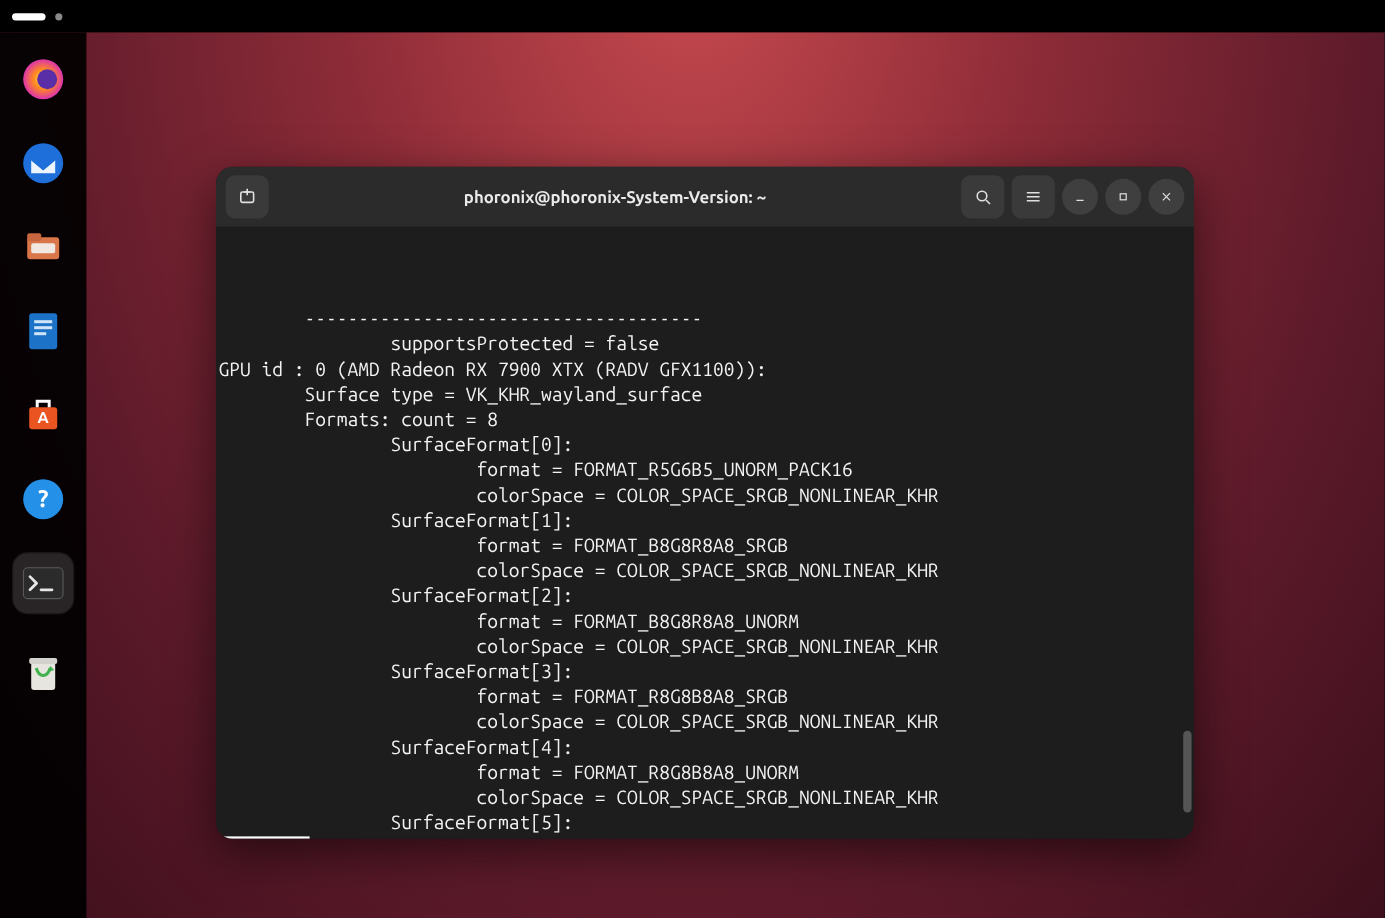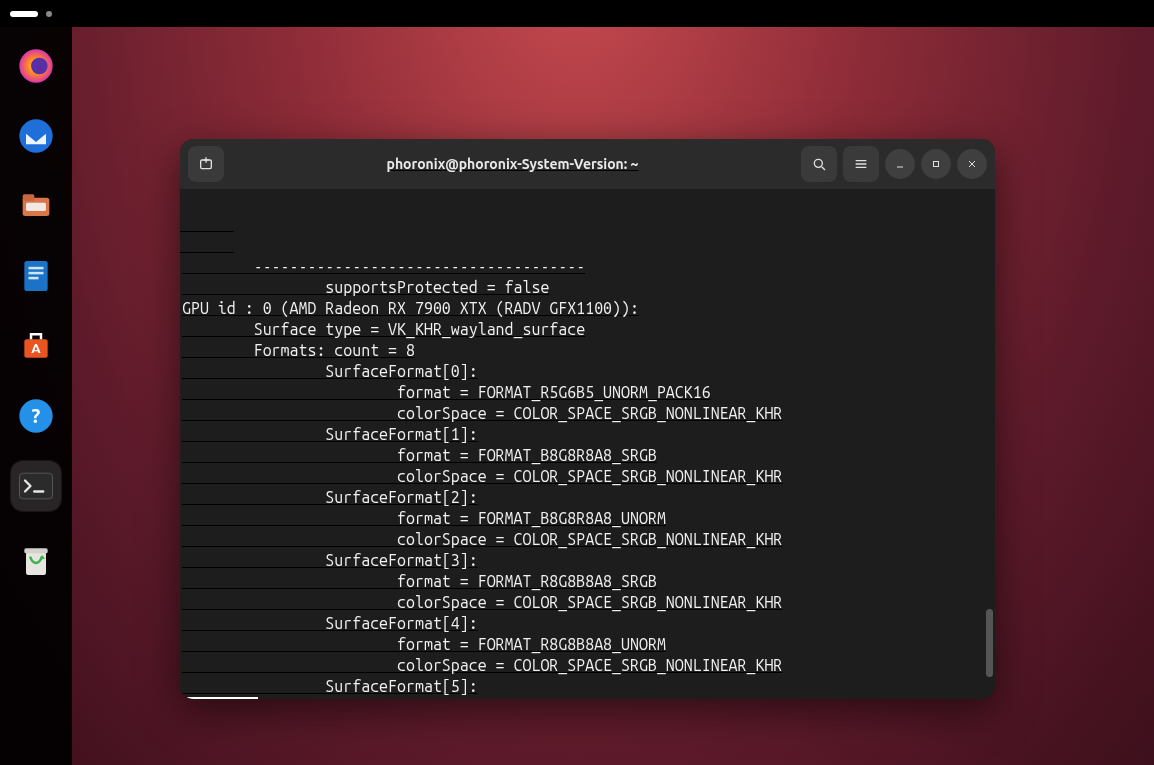--- a/index.html
+++ b/index.html
@@ -74,21 +74,20 @@
     left: 180px;
     top: 112px;
     width: 815px;
     height: 560px;
     background: #1d1d1d;
     border-radius: 14px;
     box-shadow: 0 12px 40px rgba(0,0,0,0.55);
     overflow: hidden;
     display: flex;
     flex-direction: column;
-    text-decoration: underline;
   }
   .titlebar {
     height: 50px;
     background: #2b2b2b;
     display: flex;
     align-items: center;
     padding: 0 8px;
     gap: 6px;
   }
   .titlebar .tb-left, .titlebar .tb-right {

